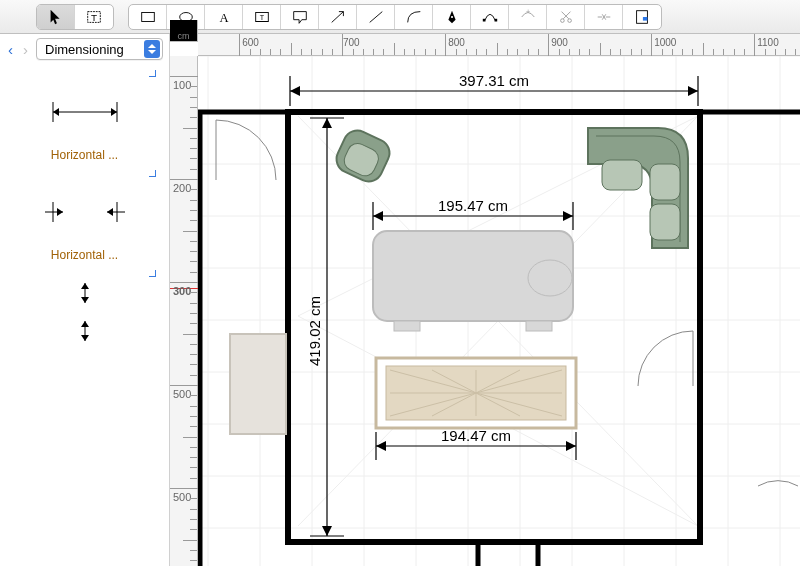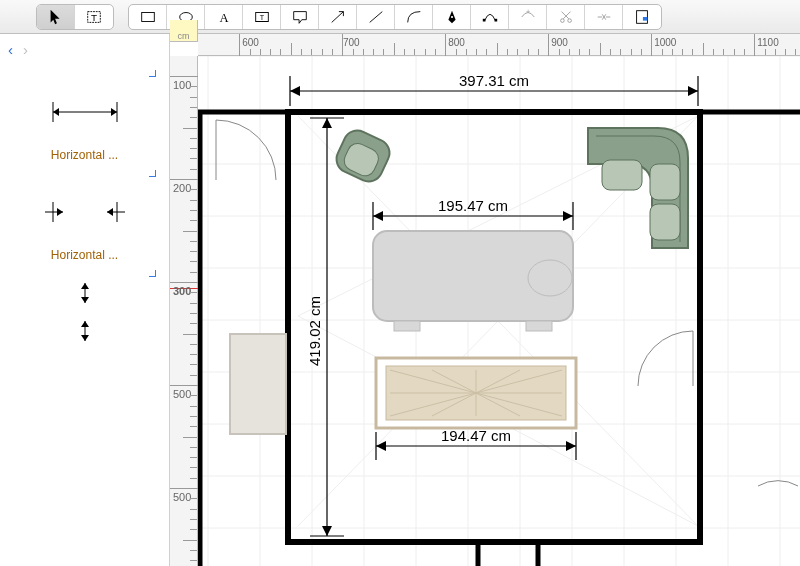--- a/index.html
+++ b/index.html
@@ -97,21 +97,21 @@
   .lib-label { font-size: 12px; color: #a16207; }
   .lib-label.sel { color: #2a5fcd; }
   .corner-mark {
     position:absolute; bottom:3px; right:3px;
     width:7px;height:7px;border-right:1.5px solid #3b7de0;border-bottom:1.5px solid #3b7de0;
   }
 
   
   .ruler-corner {
     position:absolute; left:170px; top:20px; width:28px; height:22px;
-    background:#fef9c3; border-right:1px solid #bbb; border-bottom:1px solid #bbb;
+    background:#000000; border-right:1px solid #bbb; border-bottom:1px solid #bbb;
     font-size:9px; color:#888; display:flex;align-items:flex-end;justify-content:center;text-align:right;
   }
   .h-ruler {
     position:absolute; left:198px; top:34px; right:0; height:22px;
     background:#f4f4f4; border-bottom:1px solid #bbb;
   }
   .v-ruler {
     position:absolute; left:170px; top:56px; width:28px; bottom:0;
     background:#f4f4f4; border-right:1px solid #bbb;
   }
@@ -234,20 +234,24 @@
           <rect x="11" y="10" width="5" height="4" fill="#2a77e8"></rect>
         </svg>
       </div>
   </div>
 </div>
 
 <div class="left-panel">
   <div class="nav-row">
     <span class="nav-arrow">‹</span>
     <span class="nav-arrow dim">›</span>
+    <div class="dropdown">
+      <span>Dimensioning</span>
+      <span class="dd-knob"></span>
+    </div>
   </div>
 
   <div class="lib-items">
 
     <div style="position:relative;height:12px">
         <span class="corner-mark"></span>
       </div>
 
     <div class="lib-item">
       <div class="lib-thumb">

